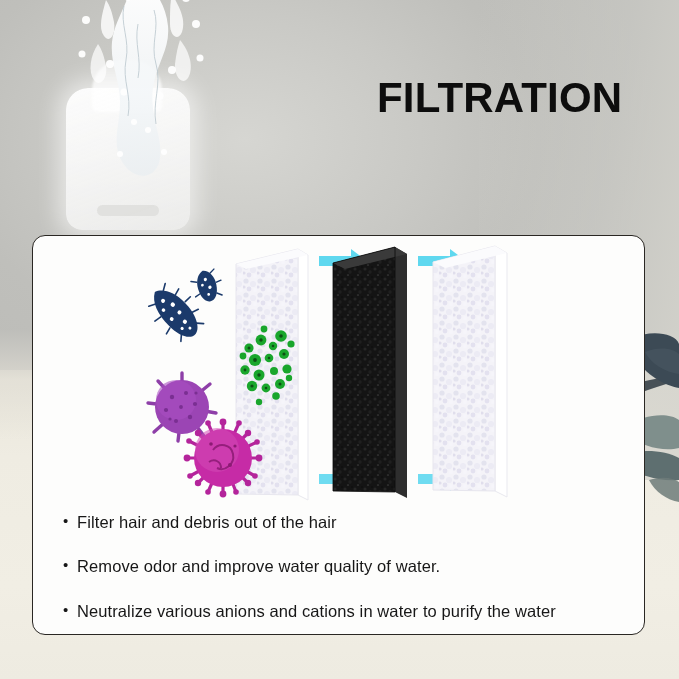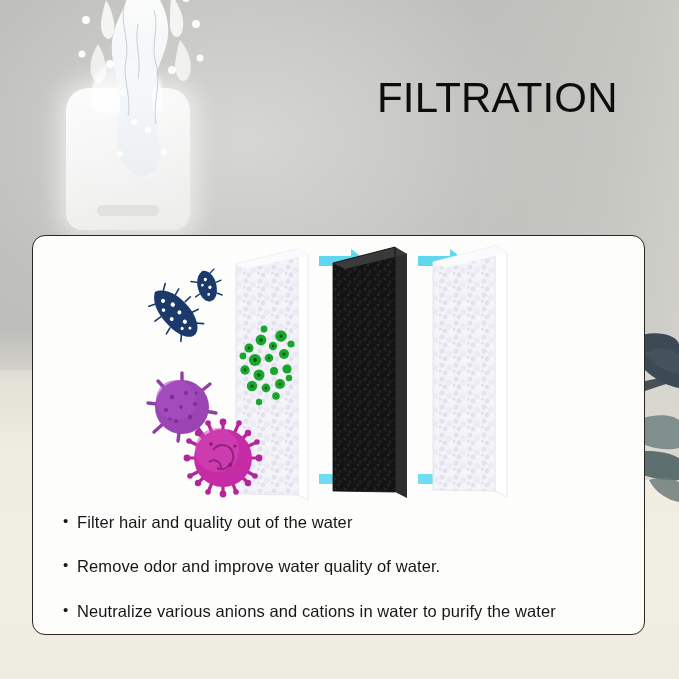--- a/index.html
+++ b/index.html
@@ -90,21 +90,21 @@
     width:14px;flex:0 0 14px;
     font-size:15px;line-height:1.35;
     color:#171717;
   }
   .bullet .txt{flex:1 1 auto;}
 
   
   .title{
     position:absolute;left:377px;top:74px;width:300px;
     font-size:42px;
-    font-weight:normal;
+    font-weight:bold;
     line-height:1.14;
     letter-spacing:.2px;
     color:#0d0d0d;
   }
   .title .l2{display:block;}
 </style>
 </head>
 <body>
 
 <div id="stage">
@@ -398,21 +398,21 @@
           <polygon points="400,26 462,10 462,255 400,254" fill="url(#padtex)"></polygon>
           <polygon points="400,26 462,10 462,255 400,254" fill="none" stroke="#e7e6ee" stroke-width="1"></polygon>
           <polygon points="400,26 462,10 474,17 412,32" fill="#fbfbfd"></polygon>
         </g>
       </svg>
     </div>
 
     <div class="bullets">
       <div class="bullet">
         <span class="dot">•</span>
-        <span class="txt">Filter hair and quality out of the water</span>
+        <span class="txt">Filter hair and debris out of the hair</span>
       </div>
       <div class="bullet">
         <span class="dot">•</span>
         <span class="txt">Remove odor and improve water quality of water.</span>
       </div>
       <div class="bullet">
         <span class="dot">•</span>
         <span class="txt">Neutralize various anions and cations in water to purify the water</span>
       </div>
     </div>

